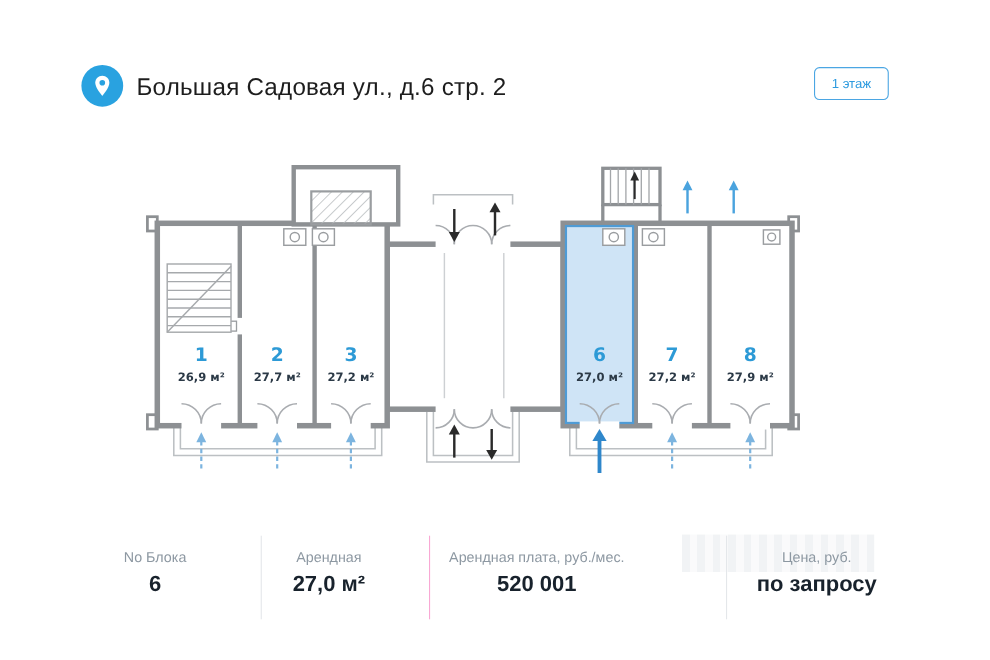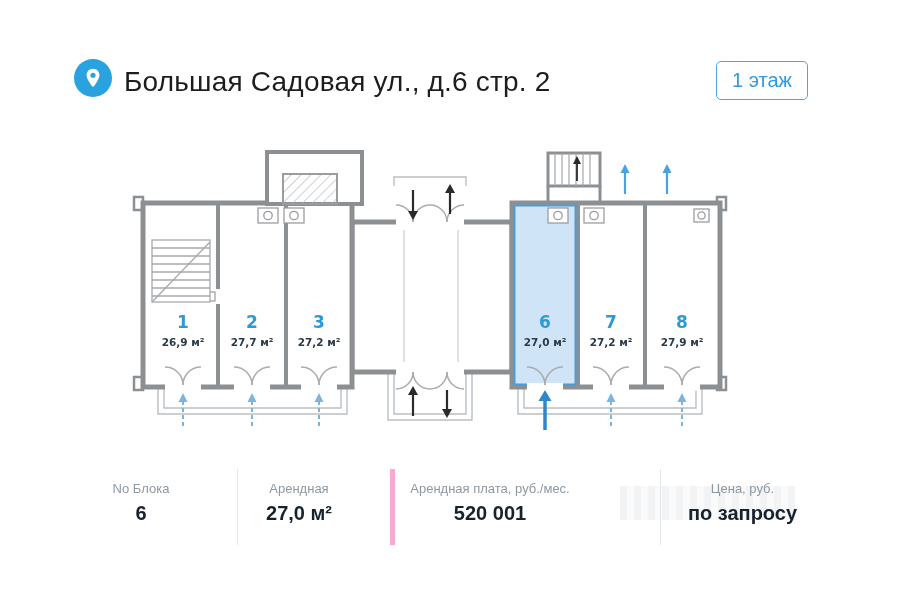--- a/index.html
+++ b/index.html
@@ -9,47 +9,47 @@
     background:#ffffff;color:#222;
     font-family:"Liberation Sans","DejaVu Sans",sans-serif;
   }
   
   .pin-badge{
     position:absolute;left:74px;top:59px;width:38px;height:38px;border-radius:50%;
     background:#29a2e0;display:flex;align-items:center;justify-content:center;
   }
   .page-title{
     position:absolute;left:124px;top:66px;margin:0;
-    font-size:28px;font-weight:400;color:#1d1d1d;letter-spacing:.2px;
+    font-size:22px;font-weight:400;color:#1d1d1d;letter-spacing:.2px;
   }
   .floor-badge{
     position:absolute;right:92px;top:61px;background:#fff;
     border:1.5px solid #4ba6e3;border-radius:5px;color:#2e9bdf;
-    font-size:20px;padding:7px 15px;cursor:pointer;
+    font-size:12px;padding:7px 15px;cursor:pointer;
   }
   
   .plan{position:absolute;left:0;top:0}
   svg text{font-family:"DejaVu Sans","Liberation Sans",sans-serif}
   .unit-num{font-size:17px;font-weight:700;fill:#2d9ad6}
   .unit-area{font-size:10.5px;font-weight:700;fill:#2c3a47}
   
   .watermark{
     position:absolute;left:620px;top:486px;width:175px;height:34px;
     background:repeating-linear-gradient(90deg,#eceff1 0 7px,#f8f9fa 7px 14px);
     opacity:.7;filter:blur(.7px);
   }
   
   .footer{
-    position:absolute;left:0;top:469px;width:900px;height:76px;
+    position:absolute;left:0;top:487px;width:900px;height:76px;
     display:flex;align-items:stretch;justify-content:flex-end;
   }
   .fcol{display:flex;flex-direction:column;align-items:center;justify-content:flex-start;padding-top:12px}
   .fcol.c1{width:237px;padding-left:45px}
   .fcol.c2{width:153px;border-left:1px solid #e4e7ea;padding-right:30px}
-  .fcol.c3{width:270px;border-left:5px solid #f9a8d4;padding-right:75px}
+  .fcol.c3{width:270px;border-left:1px solid #f9a8d4;padding-right:75px}
   .fcol.c4{width:240px;border-left:1px solid #e4e7ea;padding-right:76px}
   .flabel{font-size:13px;color:#8d98a2;margin-bottom:6px;white-space:nowrap}
   .fvalue{font-size:20px;font-weight:700;color:#18222c;white-space:nowrap}
 </style>
 </head>
 <body>
 
 <div class="pin-badge">
   <svg width="22" height="22" viewBox="0 0 24 24">
     <path d="M12 2C8.1 2 5 5.1 5 9c0 5.2 7 13 7 13s7-7.8 7-13c0-3.9-3.1-7-7-7z" fill="#ffffff"></path>

